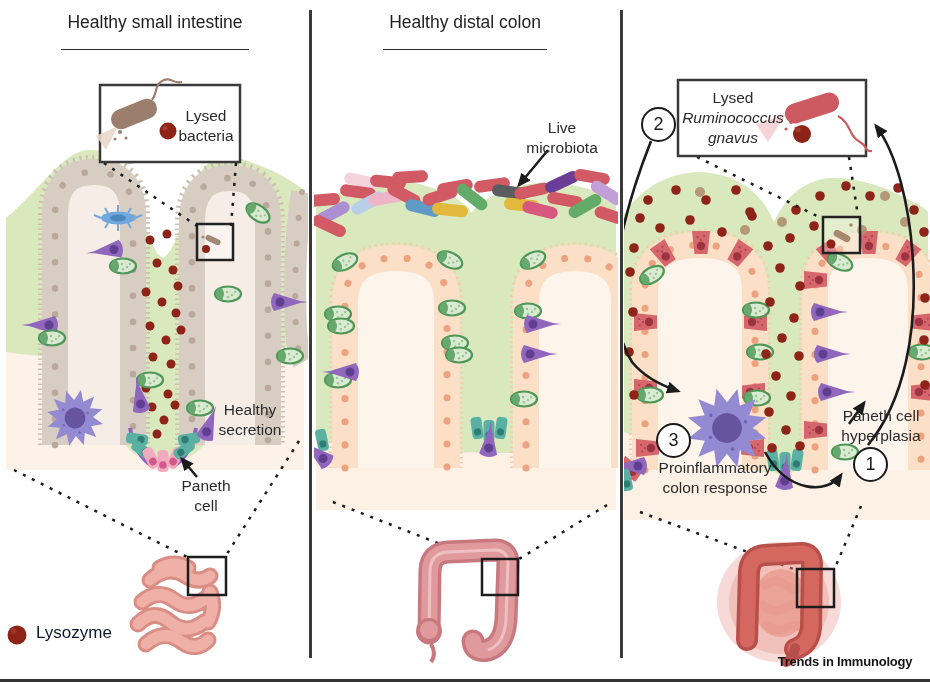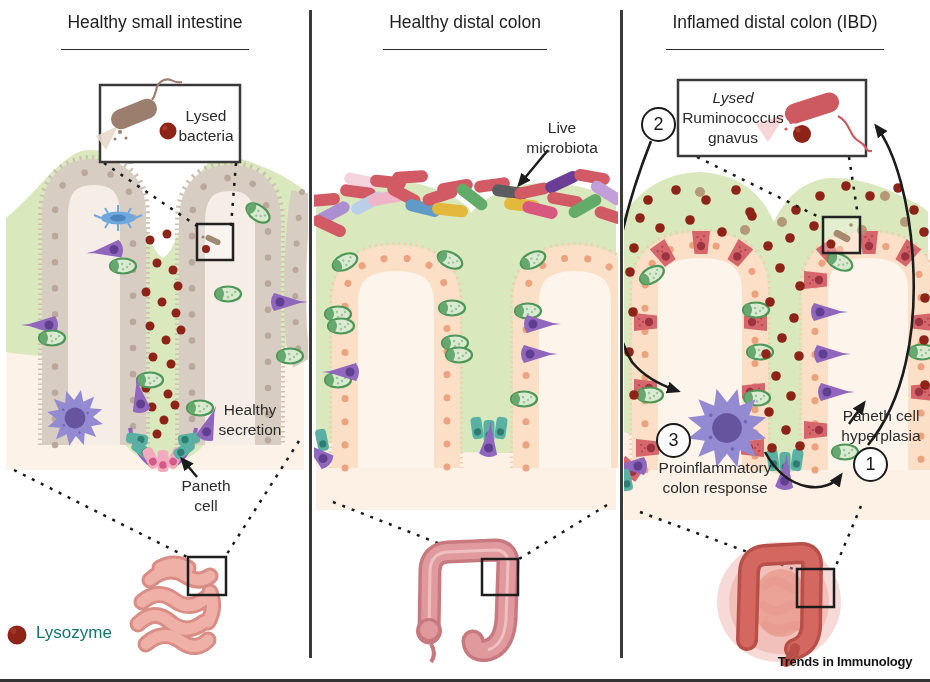--- a/index.html
+++ b/index.html
@@ -5,25 +5,25 @@
   html,body{margin:0;padding:0;background:#fff;}
   #canvas{position:relative;width:930px;height:682px;background:#ffffff;overflow:hidden;
           font-family:"Liberation Sans",sans-serif;}
   #art{position:absolute;left:0;top:0;}
   .lbl{position:absolute;color:#2b2b2b;font-size:15.5px;line-height:20px;text-align:center;}
   .title{position:absolute;top:12px;text-align:center;font-size:17.5px;color:#1f1f1f;font-weight:500;}
   .title span{display:inline-block;border-bottom:1.6px solid #2a2a2a;padding:0 6px 16px 6px;}
   .stepnum{position:absolute;width:31px;height:31px;border:2.5px solid #1b1b1b;border-radius:50%;
            background:#fff;display:flex;align-items:center;justify-content:center;
            font-size:18px;color:#1b1b1b;}
-  .ital{display:block;}
-  .blk{display:block;font-style:italic;}
+  .ital{font-style:italic;display:block;}
+  .blk{display:block;}
   #credit{position:absolute;left:770px;top:654px;width:150px;text-align:center;
           font-weight:bold;font-size:13px;color:#141414;letter-spacing:-0.2px;}
-  #legend-label{position:absolute;left:36px;top:623px;font-size:17px;color:#0f766e;}
+  #legend-label{position:absolute;left:36px;top:623px;font-size:17px;color:#0f172a;}
 </style>
 </head>
 <body>
 
 <div id="canvas">
 
 <svg id="art" width="930" height="682" viewBox="0 0 930 682">
   <defs>
     <marker id="ah" markerUnits="userSpaceOnUse" markerWidth="16" markerHeight="14" refX="11" refY="6" orient="auto">
       <path d="M0,0 L14,6 L0,12 Z" fill="#1c1c1c"></path>
@@ -432,21 +432,20 @@
       <path d="M747,640 L749,572 Q750,556 765,555 L801,553 Q812,553 812,564 L811,628 Q809,645 795,649" fill="none" stroke="#b85049" stroke-width="22" stroke-linecap="round"></path>
       <path d="M747,640 L749,572 Q750,556 765,555 L801,553 Q812,553 812,564 L811,628 Q809,645 795,649" fill="none" stroke="#d4675f" stroke-width="15" stroke-linecap="round"></path>
       <path d="M795,648 q-2,12 -9,14" stroke="#b85049" stroke-width="10" stroke-linecap="round" fill="none"></path>
       <rect x="797" y="569" width="37" height="38" fill="none" stroke="#1c1c1c" stroke-width="2.5"></rect>
     </g>
   </g>
 </svg>
 
 <div class="title" style="left:10px;width:290px;"><span>Healthy small intestine</span></div>
 <div class="title" style="left:315px;width:300px;"><span>Healthy distal colon</span></div>
-<div class="title" style="left:625px;width:300px;"><span>Inflamed distal colon (IBD)</span></div>
 
 <div class="lbl" style="left:170px;top:106px;width:72px;">Lysed bacteria</div>
 <div class="lbl" style="left:202px;top:400px;width:96px;">Healthy secretion</div>
 <div class="lbl" style="left:172px;top:476px;width:68px;">Paneth cell</div>
 
 <div class="lbl" style="left:516px;top:118px;width:92px;">Live microbiota</div>
 
 <div class="lbl" style="left:674px;top:88px;width:118px;">
   <span class="blk">Lysed</span>
   <span class="ital">Ruminococcus</span>

